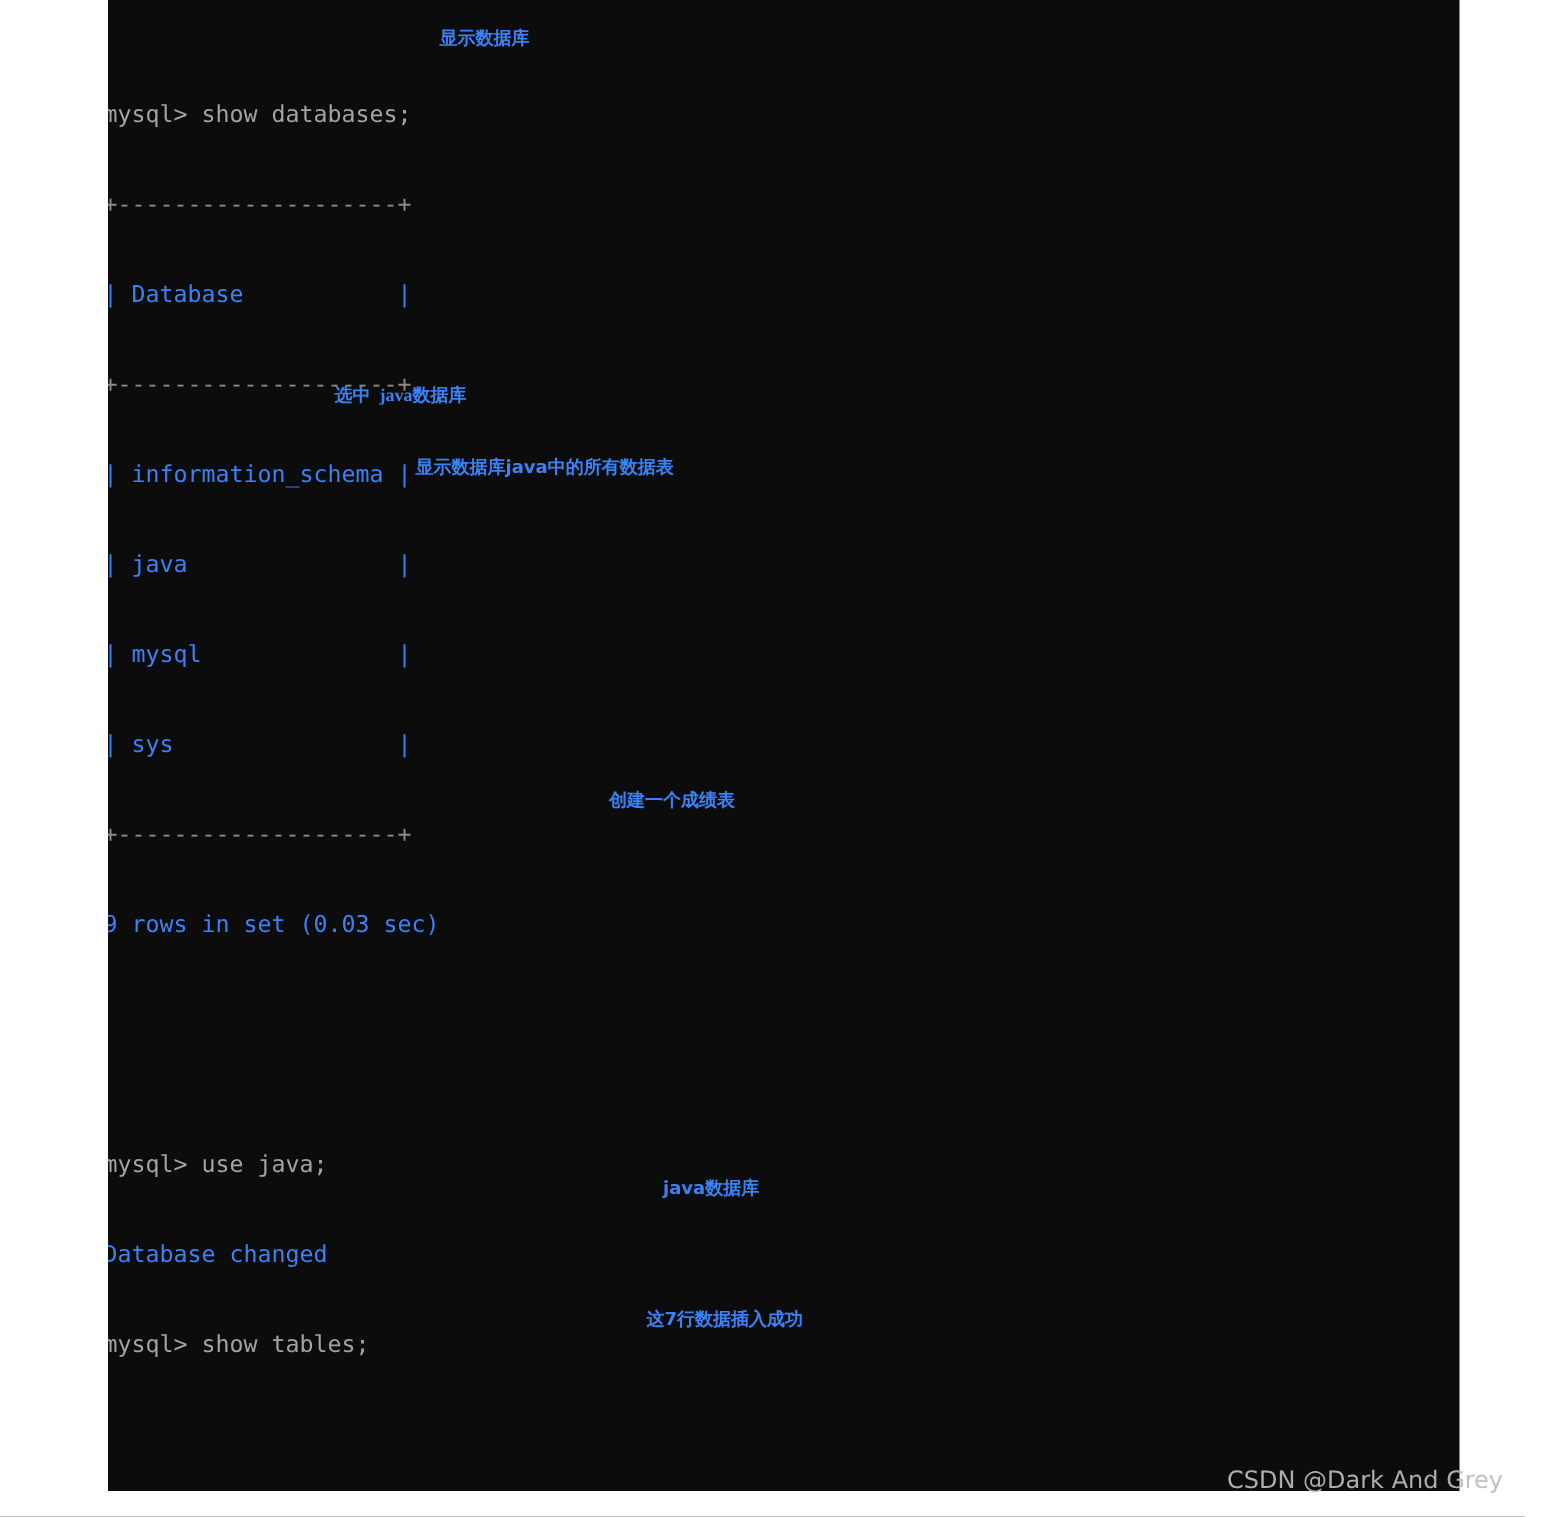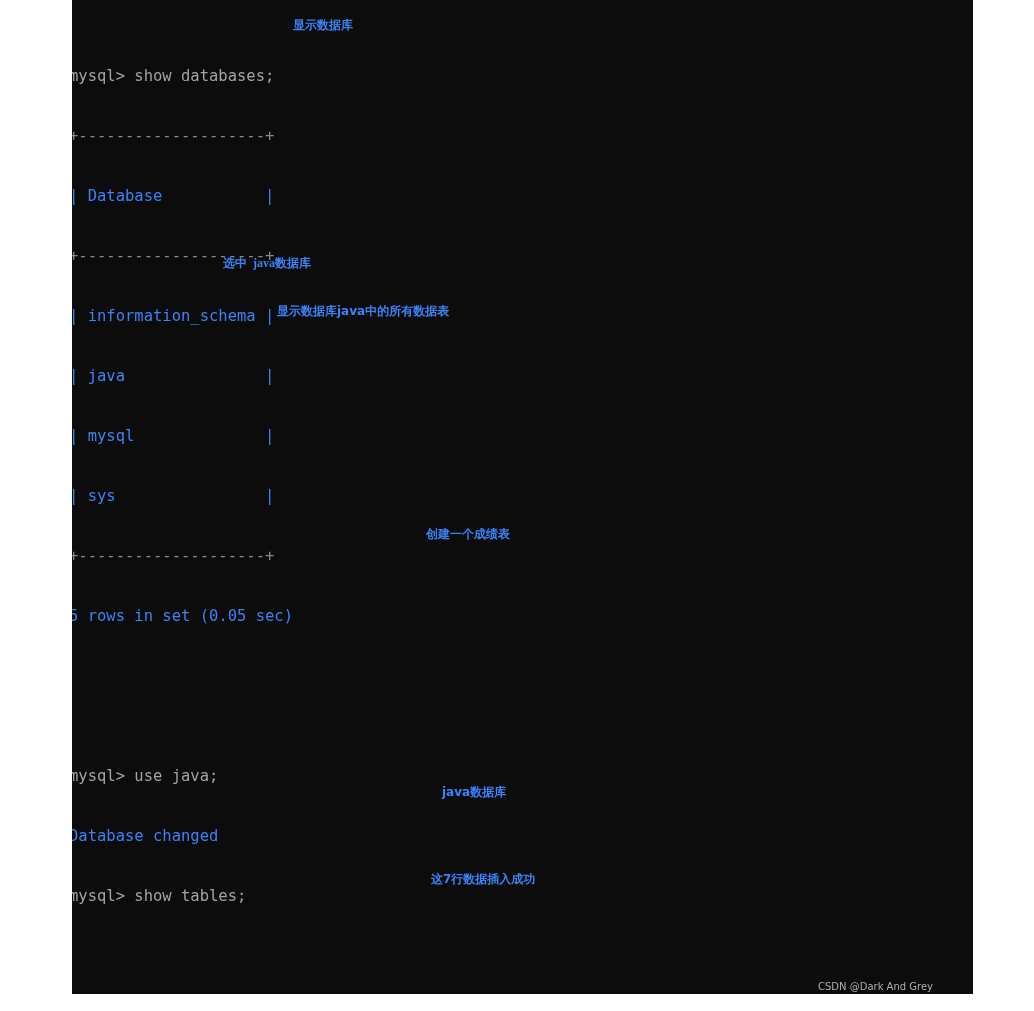--- a/index.html
+++ b/index.html
@@ -61,21 +61,21 @@
     line-height: 20px;
     white-space: pre;
   }
 
   
   #watermark {
     position: absolute;
     left: 818px;
     top: 978px;
     font-family: "DejaVu Sans", "Liberation Sans", sans-serif;
-    font-size: 10px;
+    font-size: 16px;
     line-height: 18px;
     color: #b9bcc0;
     white-space: pre;
     z-index: 5;
     opacity: 0.92;
   }
 </style>
 </head>
 <body>
 
@@ -85,21 +85,21 @@
 
     <div class="line"><span class="prompt">mysql&gt; show databases;</span></div>
     <div class="line"><span class="rule">+--------------------+</span></div>
     <div class="line"><span class="txt">| Database           |</span></div>
     <div class="line"><span class="rule">+--------------------+</span></div>
     <div class="line"><span class="txt">| information_schema |</span></div>
     <div class="line"><span class="txt">| java               |</span></div>
     <div class="line"><span class="txt">| mysql              |</span></div>
     <div class="line"><span class="txt">| sys                |</span></div>
     <div class="line"><span class="rule">+--------------------+</span></div>
-    <div class="line"><span class="txt">5 rows in set (0.05 sec)</span></div>
+    <div class="line"><span class="txt">9 rows in set (0.03 sec)</span></div>
 
     <div class="blank"></div>
 
     <div class="line"><span class="prompt">mysql&gt; use java;</span></div>
     <div class="line"><span class="txt">Database changed</span></div>
     <div class="line"><span class="prompt">mysql&gt; show tables;</span></div>
     
     
     
     
@@ -139,21 +139,21 @@
     
 
   </div>
 
   <div class="note" style="left:221px; top:15px;">显示数据库</div>
 
   <div class="note" style="left:151px; top:253px;font-family:Liberation Serif, serif;">选中  java数据库</div>
 
   <div class="note" style="left:205px; top:301px;">显示数据库java中的所有数据表</div>
 
-  <div class="note" style="left:354px; top:524px;">创建一个成绩表</div>
+  <div class="note" style="left:334px; top:524px;font-family:Liberation Mono, monospace;">创建一个成绩表</div>
 
   <div class="note" style="left:370px; top:782px;">java数据库</div>
 
   <div class="note" style="left:359px; top:869px;">这7行数据插入成功</div>
 
 </div>
 
 <div id="watermark">CSDN @Dark And Grey</div>
 
 </body></html>

